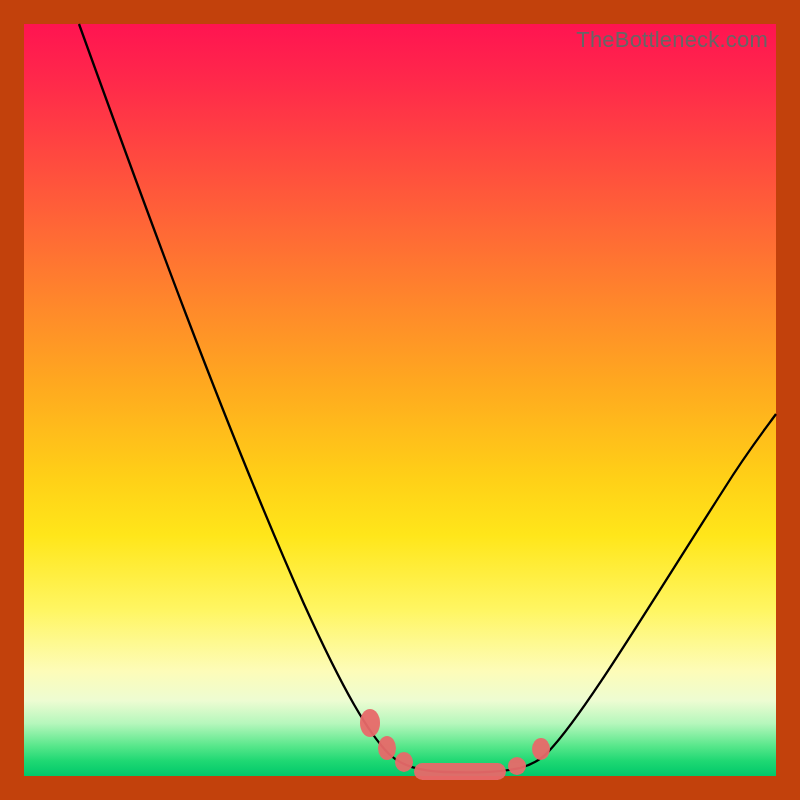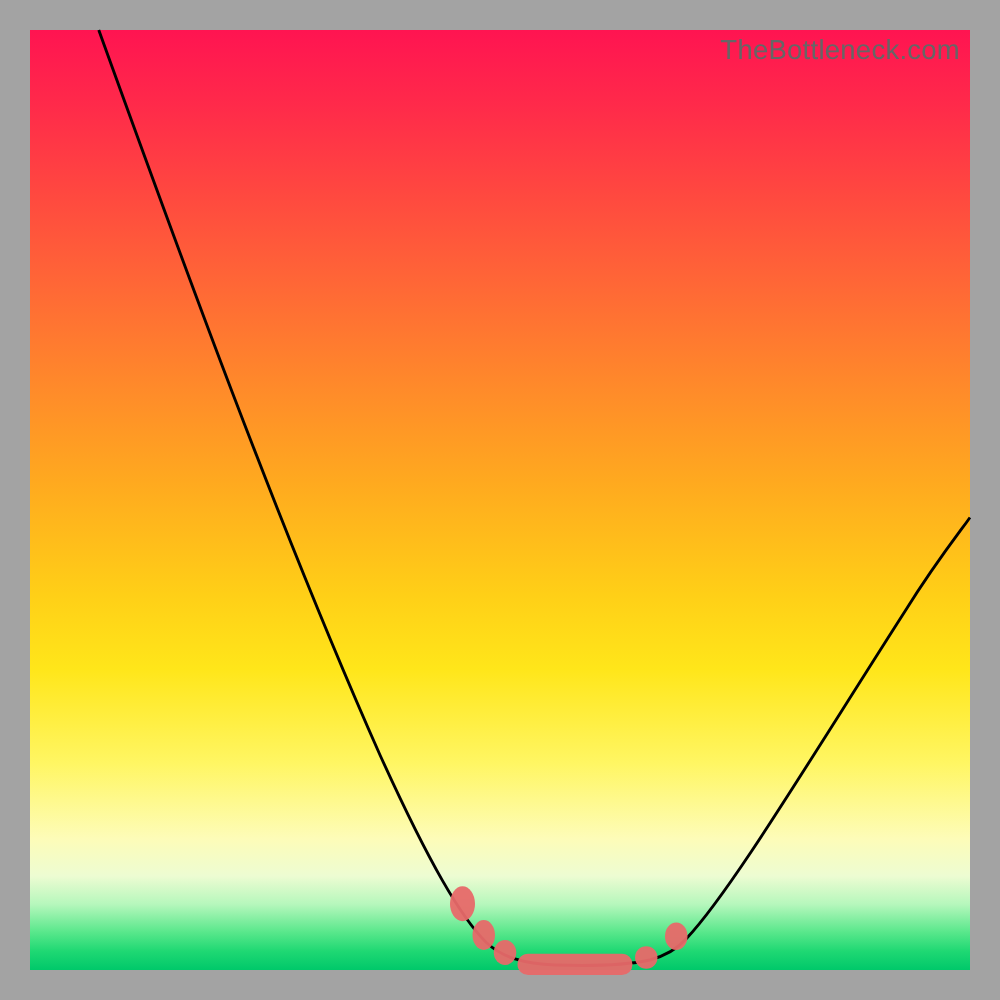--- a/index.html
+++ b/index.html
@@ -8,21 +8,21 @@
     width: 800px;
     height: 800px;
     background: #000;
     overflow: hidden;
     font-family: Arial, Helvetica, sans-serif;
   }
   .frame {
     position: relative;
     width: 800px;
     height: 800px;
-    background: #a3a3a3;
+    background: #c2410c;
   }
   .plot-area {
     position: absolute;
     left: 24px;
     top: 24px;
     width: 752px;
     height: 752px;
     
     background: linear-gradient(
       to bottom,

